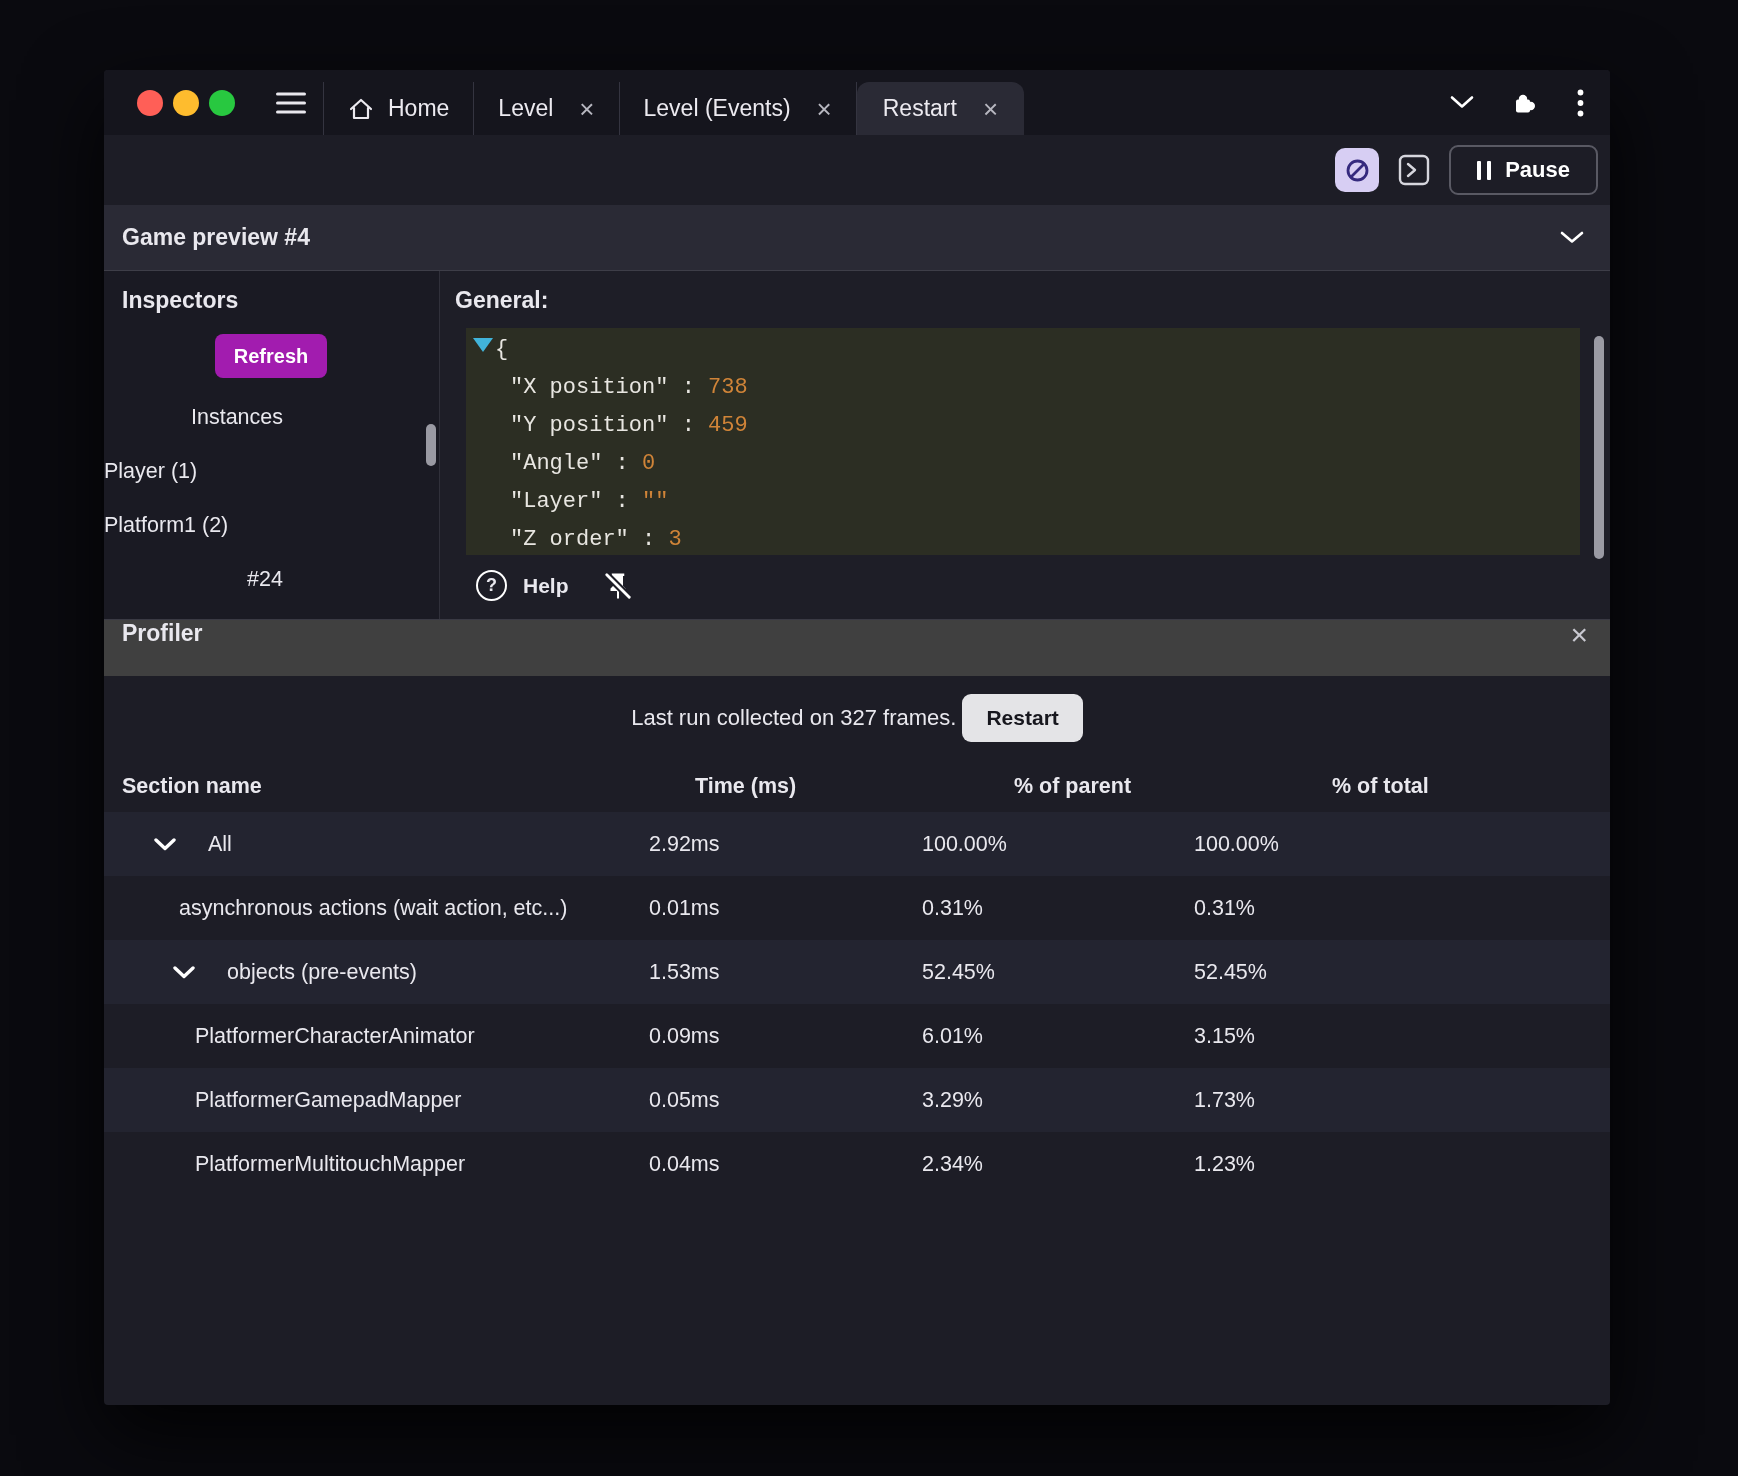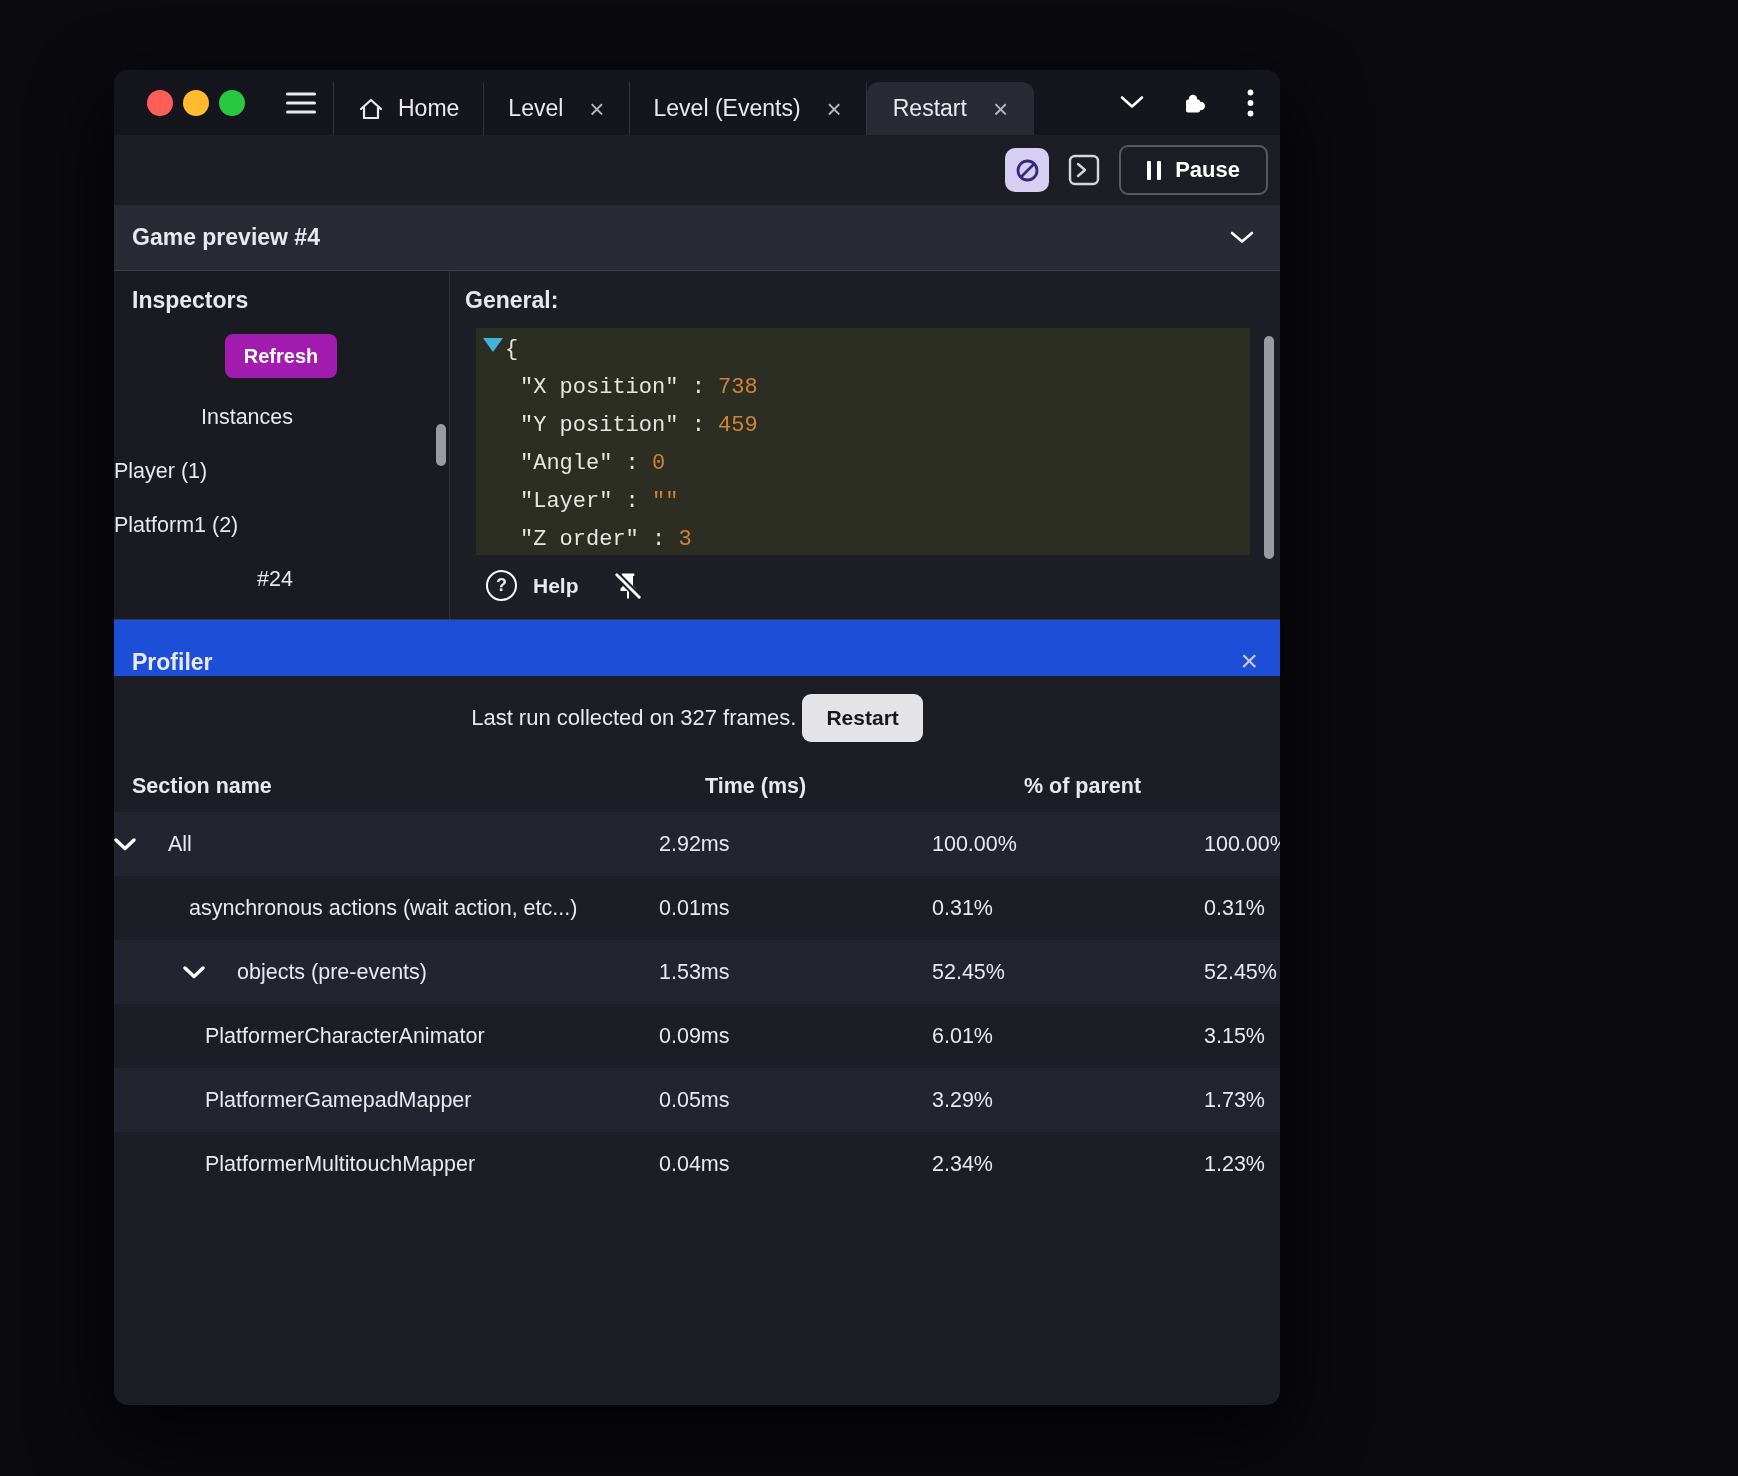--- a/index.html
+++ b/index.html
@@ -1,21 +1,21 @@
 <!DOCTYPE html>
 <html><head>
 <meta charset="utf-8">
 <style>
   * { margin:0; padding:0; box-sizing:border-box; }
   html,body { width:1738px; height:1476px; background:#0a0a0f; overflow:hidden;
               font-family:"Liberation Sans", sans-serif; color:#e9e8ee; }
 
-  .window { position:absolute; left:104px; top:70px; width:1166px; height:1335px;
-            background:#1d1d26; border-radius:14px; overflow:hidden;
-            box-shadow:0 30px 80px rgba(0,0,0,.85); display:flex; flex-direction:column;margin-left:10px; }
+  .window { position:absolute; left:104px; top:70px; width:1506px; height:1335px;
+            background:#1d1d26; border-radius:4px; overflow:hidden;
+            box-shadow:0 30px 80px rgba(0,0,0,.85); display:flex; flex-direction:column; }
 
   
   .titlebar { height:65px; background:#15151d; position:relative; flex:0 0 auto; }
   .traffic { position:absolute; left:33px; top:20px; display:flex; gap:10px; }
   .traffic span { width:26px; height:26px; border-radius:50%; display:block; cursor:pointer; }
   .tl-red{background:#ff5f57} .tl-yellow{background:#febc2e} .tl-green{background:#28c840}
   .hamburger { position:absolute; left:172px; top:50%; transform:translateY(-50%); width:30px; cursor:pointer; }
   .hamburger i { display:block; height:3px; background:#e9e8ee; border-radius:2px; margin:6px 0; }
   .tabs { position:absolute; left:219px; bottom:0; display:flex; height:53px; }
   .tab { display:flex; align-items:center; padding:0 24px; font-size:23px; color:#eceaf0;
@@ -73,37 +73,37 @@
   .help-row { display:flex; align-items:center; margin:15px 0 0 36px; }
   .help-circle { width:31px; height:31px; border:2.5px solid #fff; border-radius:50%;
                  display:flex; align-items:center; justify-content:center;
                  font-size:18px; font-weight:bold; flex:0 0 auto; }
   .help-label { font-size:21px; font-weight:bold; margin-left:16px; }
   .pin-off { margin-left:34px; display:flex; cursor:pointer; }
   .gen-scroll { position:absolute; right:6px; top:65px; width:10px; height:223px;
                 border-radius:5px; background:#9a9aa3; cursor:pointer; }
 
   
-  .profiler-header { height:57px; background:#1d4ed8; border-top:1px solid #3a3a44;
-                     display:flex; align-items:flex-end; justify-content:space-between;
+  .profiler-header { height:57px; background:#404040; border-top:1px solid #3a3a44;
+                     display:flex; align-items:flex-start; justify-content:space-between;
                      padding:0 22px 0 18px; font-size:23px; font-weight:bold; flex:0 0 auto; }
   .close-x { font-size:30px; font-weight:normal; color:#c9c9d1; line-height:1; cursor:pointer; }
   .profiler-status { height:84px; display:flex; align-items:center; justify-content:center;
                      font-size:22px; flex:0 0 auto; }
   .restart-btn { margin-left:6px; background:#e4e4e7; color:#17171e; font-weight:bold;
                  font-size:21px; border:none; border-radius:9px; padding:12px 24px;
                  font-family:inherit; cursor:pointer; }
 
   .phead, .prow { display:grid; grid-template-columns:545px 273px 272px 1fr; align-items:center; }
   .phead { height:52px; font-weight:bold; font-size:21.5px;gap:46px; }
   .phead > div:first-child { padding-left:18px; }
   .prow { height:64px; font-size:21.5px; }
   .prows .prow:nth-child(odd) { background:#232430; }
   .nm { display:flex; align-items:center; }
-  .r0 .nm{} .r1 .nm{padding-left:75px} .r2 .nm{padding-left:69px}
+  .r0 .nm{padding-left:50px} .r1 .nm{padding-left:75px} .r2 .nm{padding-left:69px}
   .r3 .nm,.r4 .nm,.r5 .nm{padding-left:91px}
   .chev { margin-right:32px; display:flex; cursor:pointer; flex:0 0 auto; }
 </style>
 </head>
 <body>
 
 <div class="window">
 
   <div class="titlebar">
     <div class="traffic">

